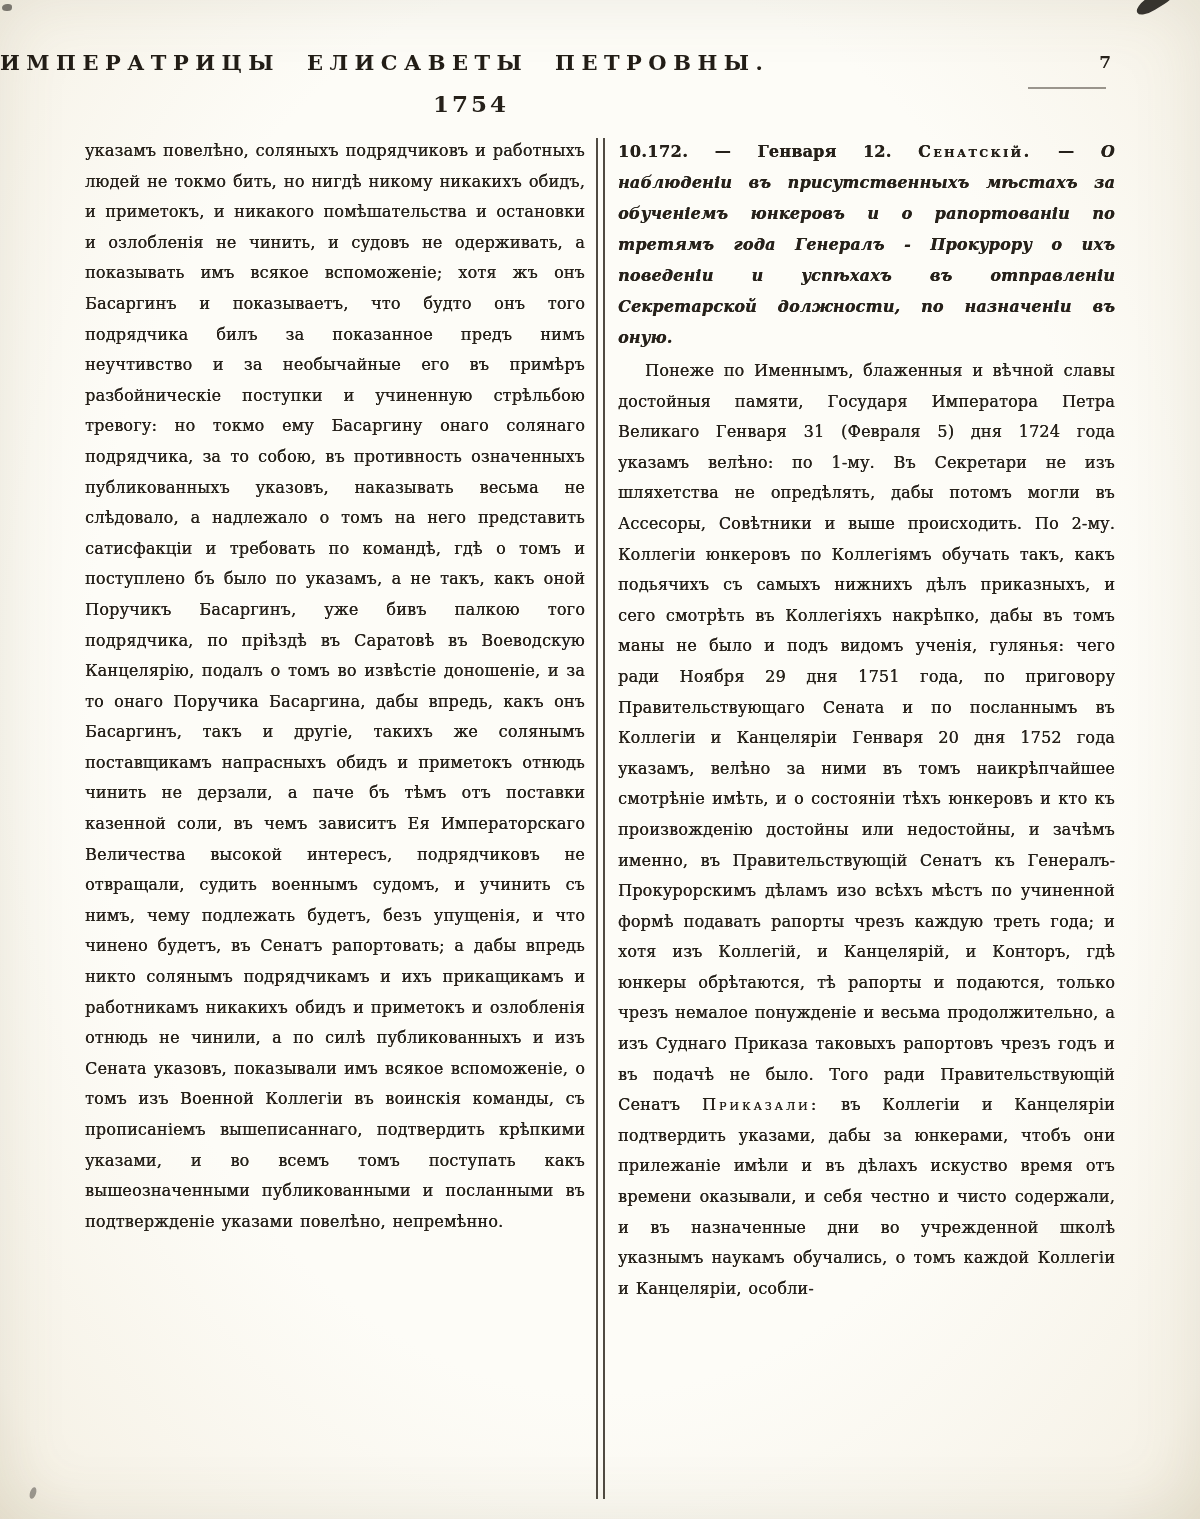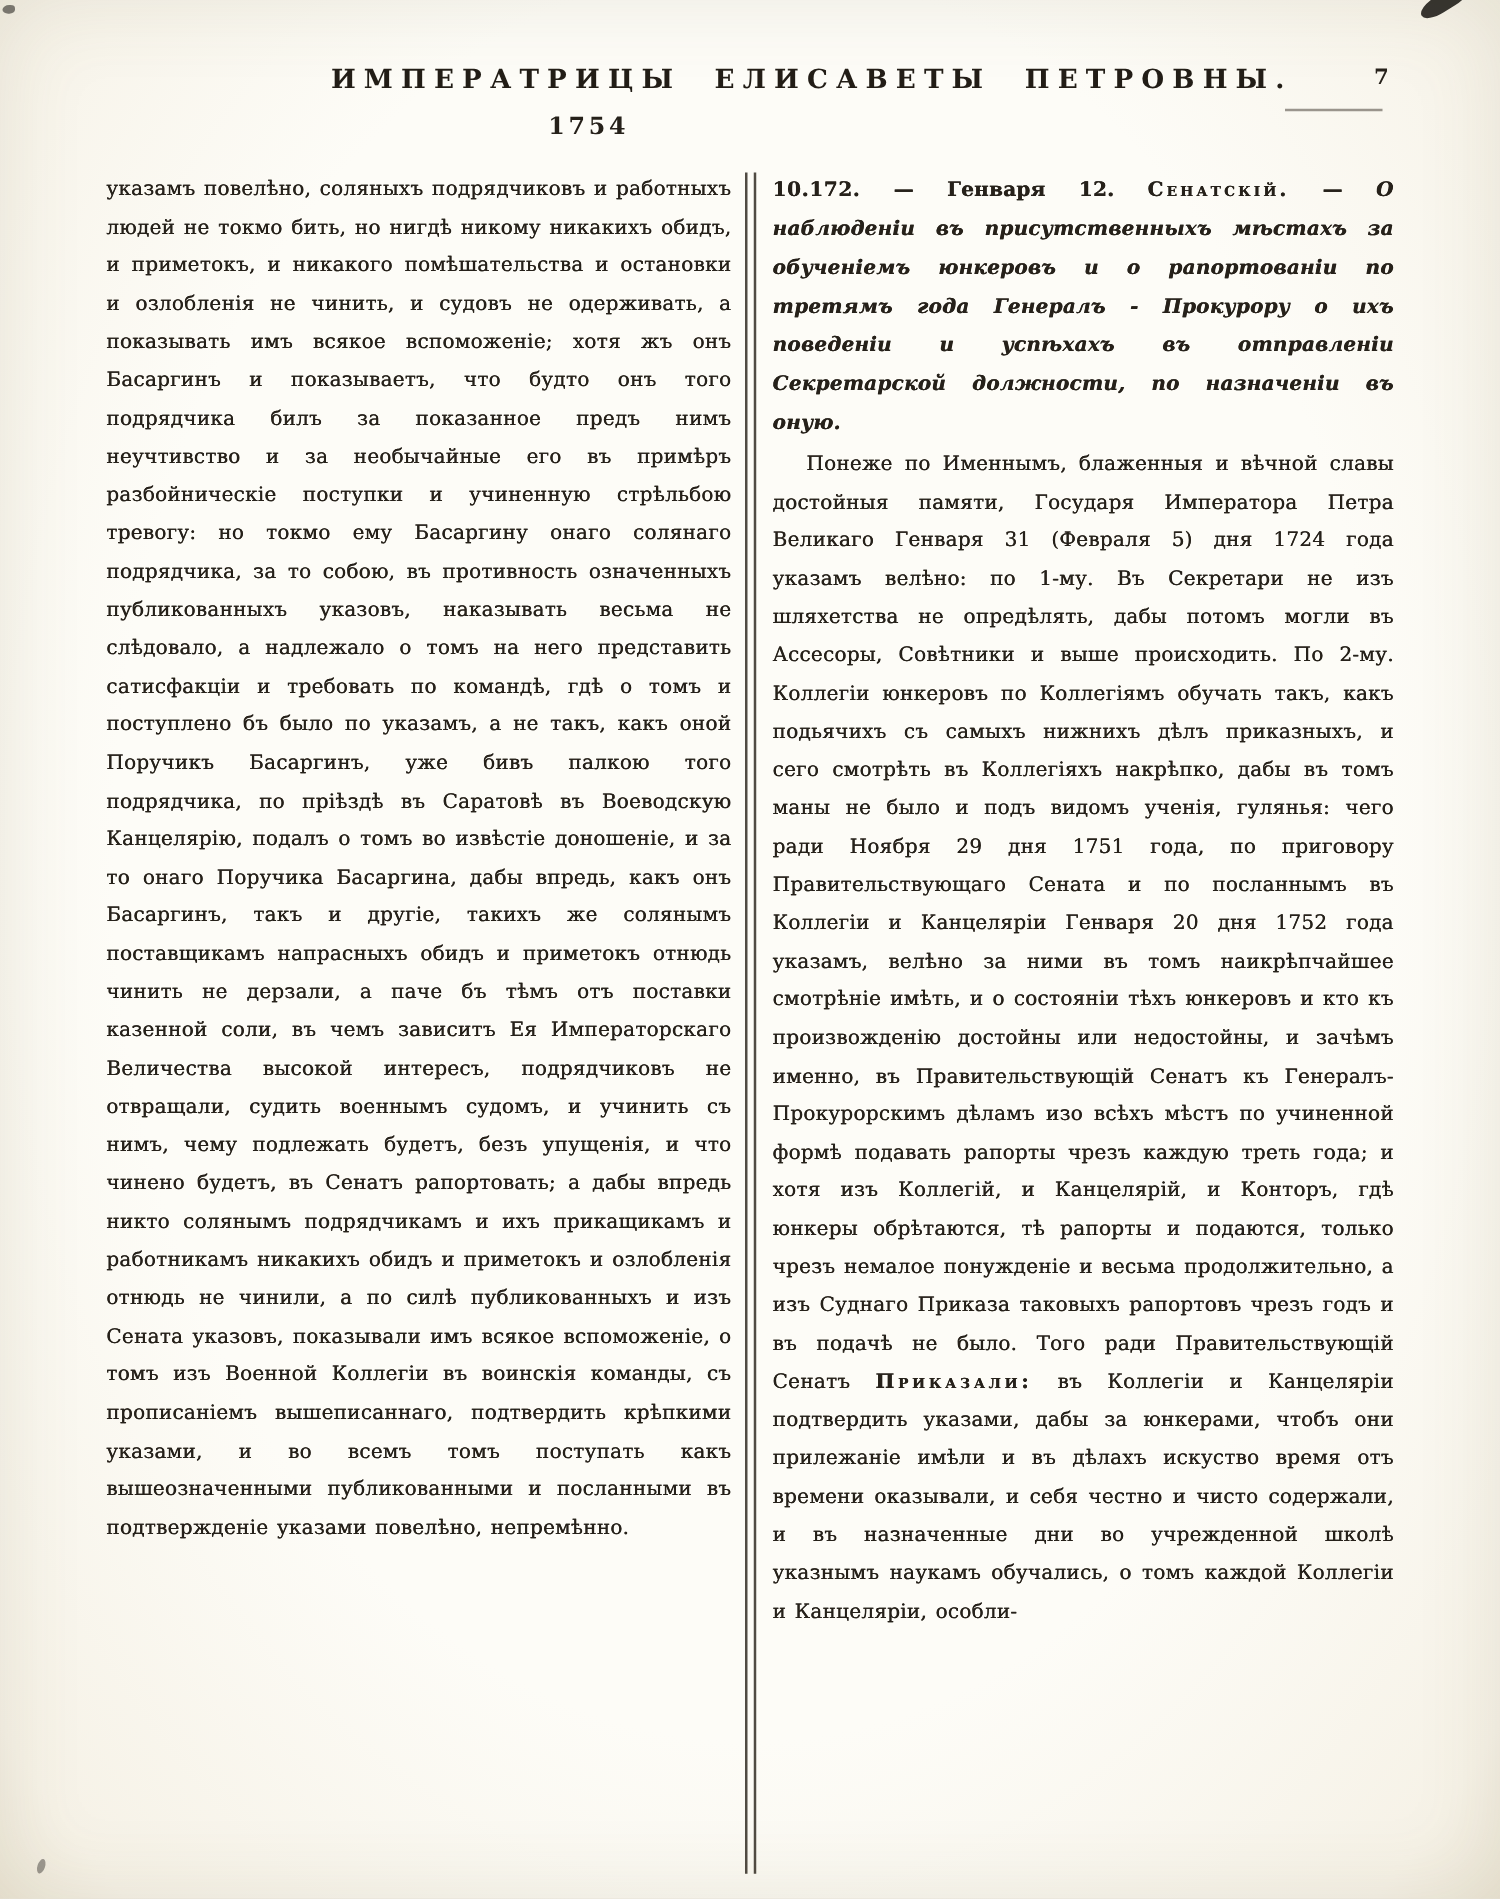--- a/index.html
+++ b/index.html
@@ -35,21 +35,21 @@
   .artifact-bl {
     bottom: 20px; left: 30px; width: 6px; height: 12px;
     border-radius: 50%; transform: rotate(18deg); opacity: .4;
   }
 
   
   .page-header { position: absolute; top: 0; left: 0; right: 0; height: 136px; }
   .running-title {
     position: absolute;
     top: 50px; left: 0; width: 1034px;
-    text-align: right;
+    text-align: left;
     font-size: 21px;
     font-weight: 700;
     letter-spacing: 6.5px;
     word-spacing: 13px;
     white-space: nowrap;
     color: #221d16;
   }
   .page-number {
     position: absolute;
     top: 52px; right: 88px;
@@ -61,21 +61,21 @@
     position: absolute;
     top: 87px; right: 94px;
     width: 78px; height: 2px;
     background: #4a443a;
     opacity: .55;
   }
   .year {
     position: absolute;
     top: 90px; left: 0; width: 942px;
     text-align: center;
-    font-size: 19px;
+    font-size: 23px;
     font-weight: 700;
     letter-spacing: 3px;
   }
 
   
   .columns {
     position: absolute;
     top: 136px; left: 85px; right: 85px; bottom: 16px;
     display: flex;
     align-items: stretch;
@@ -109,21 +109,21 @@
     font-style: italic;
     font-weight: 700;
     margin-bottom: 3px;
     word-spacing: 2.5px;
   }
   .entry-num    { font-style: normal; font-weight: 700; letter-spacing: 0.5px; }
   .entry-date   { font-style: normal; font-weight: 700; }
   .entry-source { font-style: normal; font-weight: 700; font-variant: small-caps; letter-spacing: 2.5px; }
   .dash         { font-style: normal; font-weight: 700; }
 
-  .decree-word  { font-variant: small-caps; letter-spacing: 3px; font-weight: 700; margin-top: 40px; }
+  .decree-word  { font-variant: small-caps; letter-spacing: 3px; font-weight: 400; margin-top: 40px; }
 </style>
 </head>
 <body>
 
 <div class="page">
 
   <div class="artifact artifact-tl"></div>
   <div class="artifact artifact-tr"></div>
   <div class="artifact artifact-bl"></div>
 

